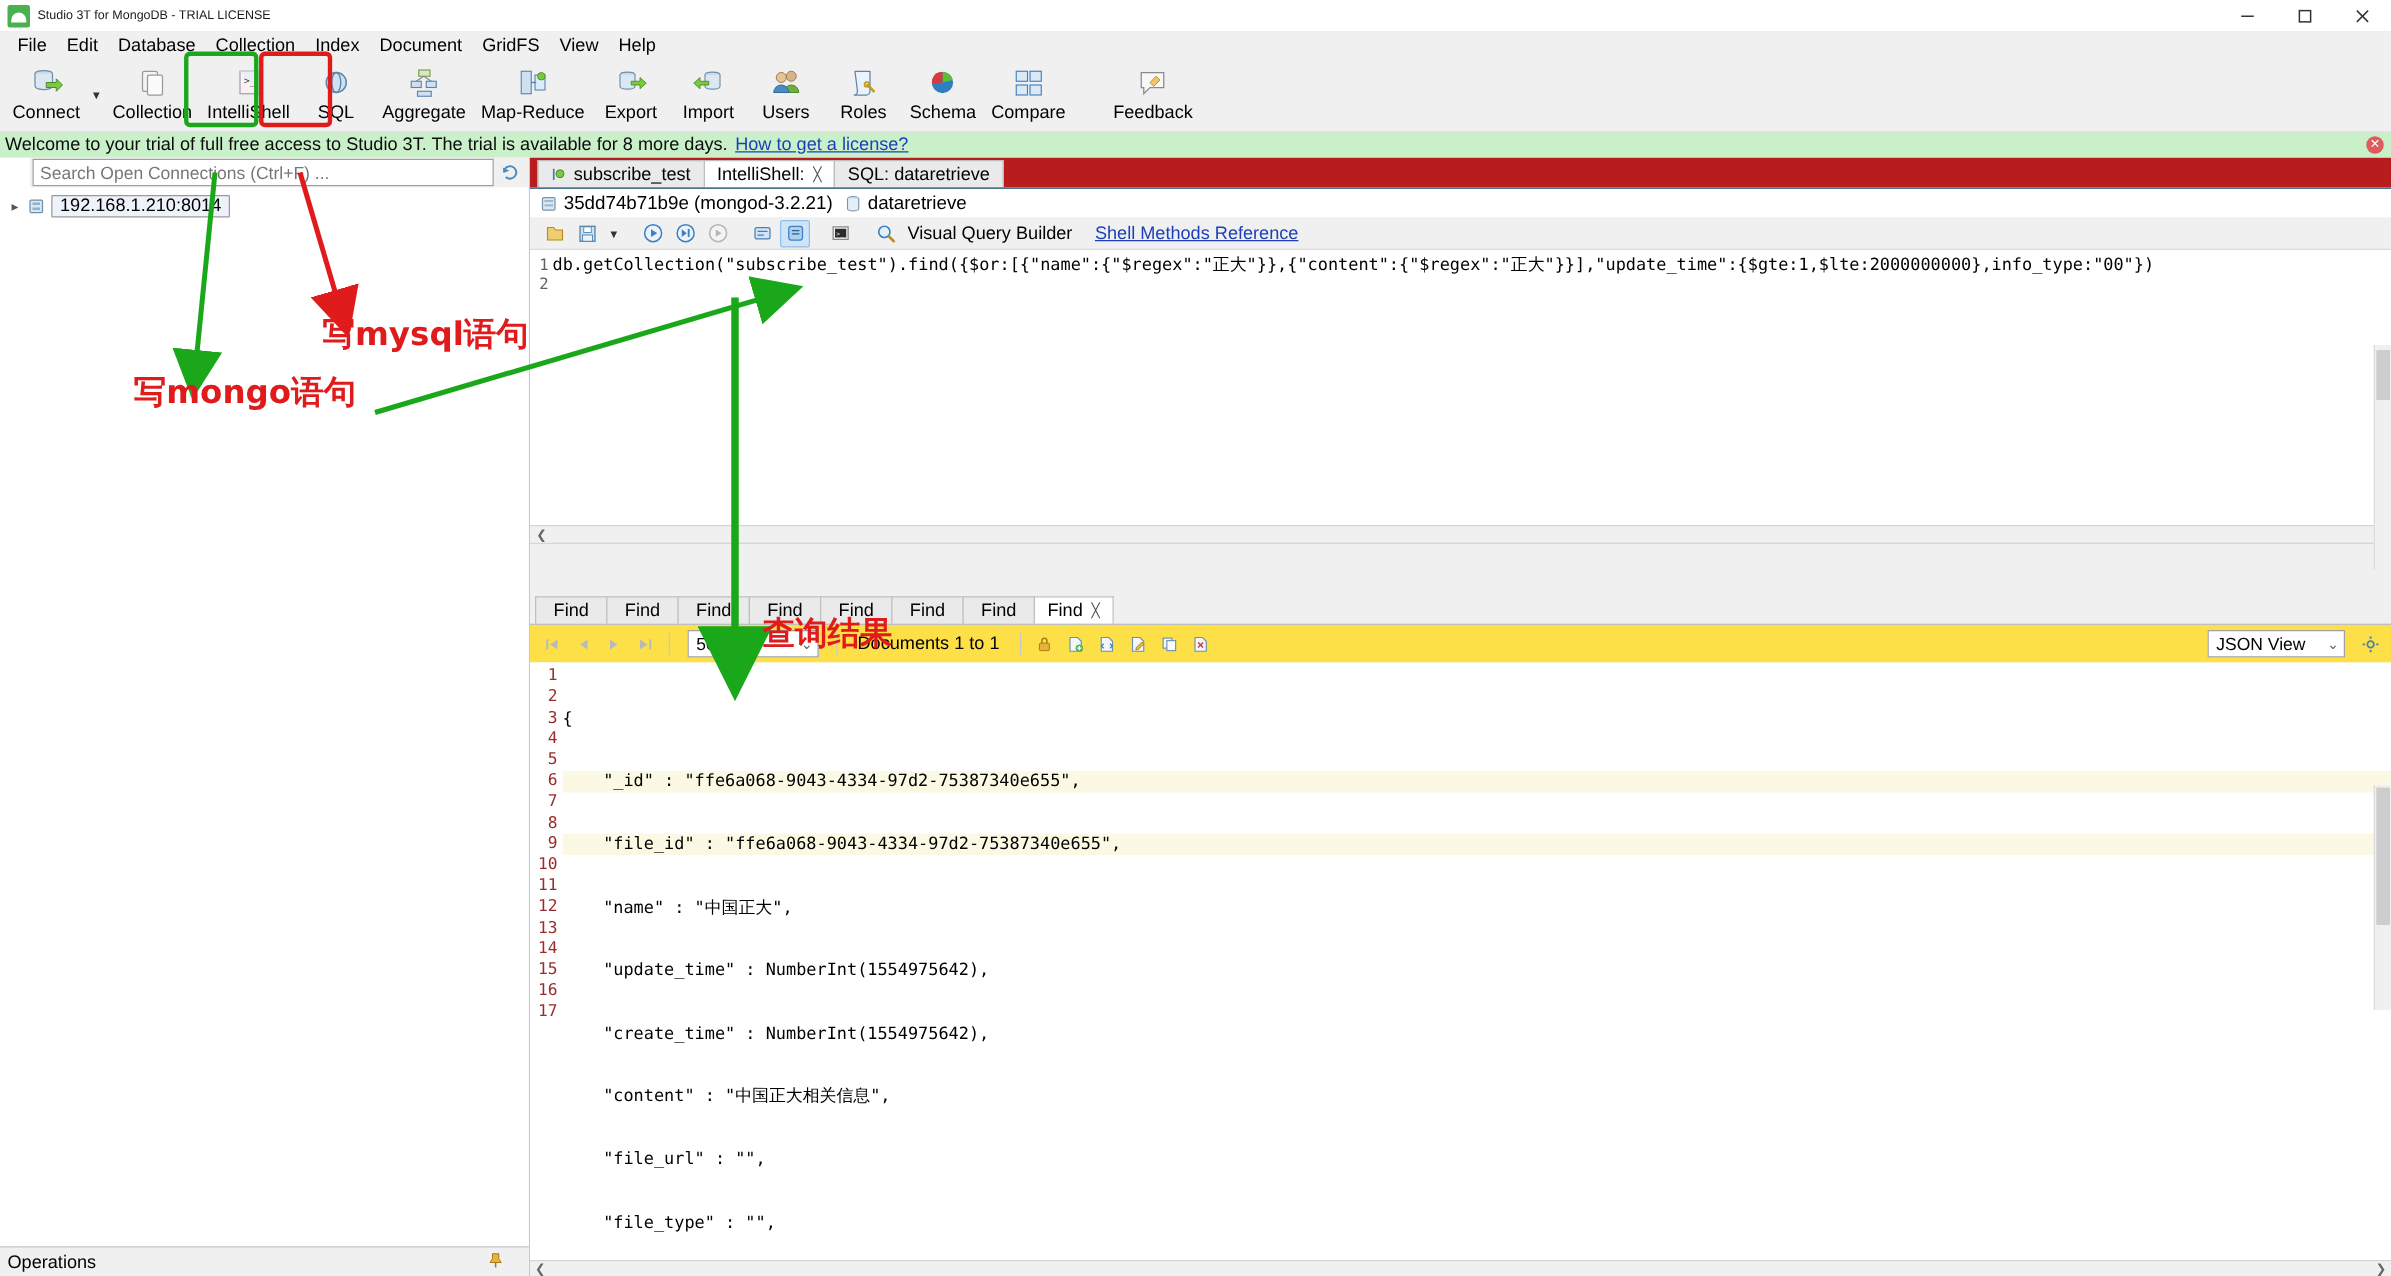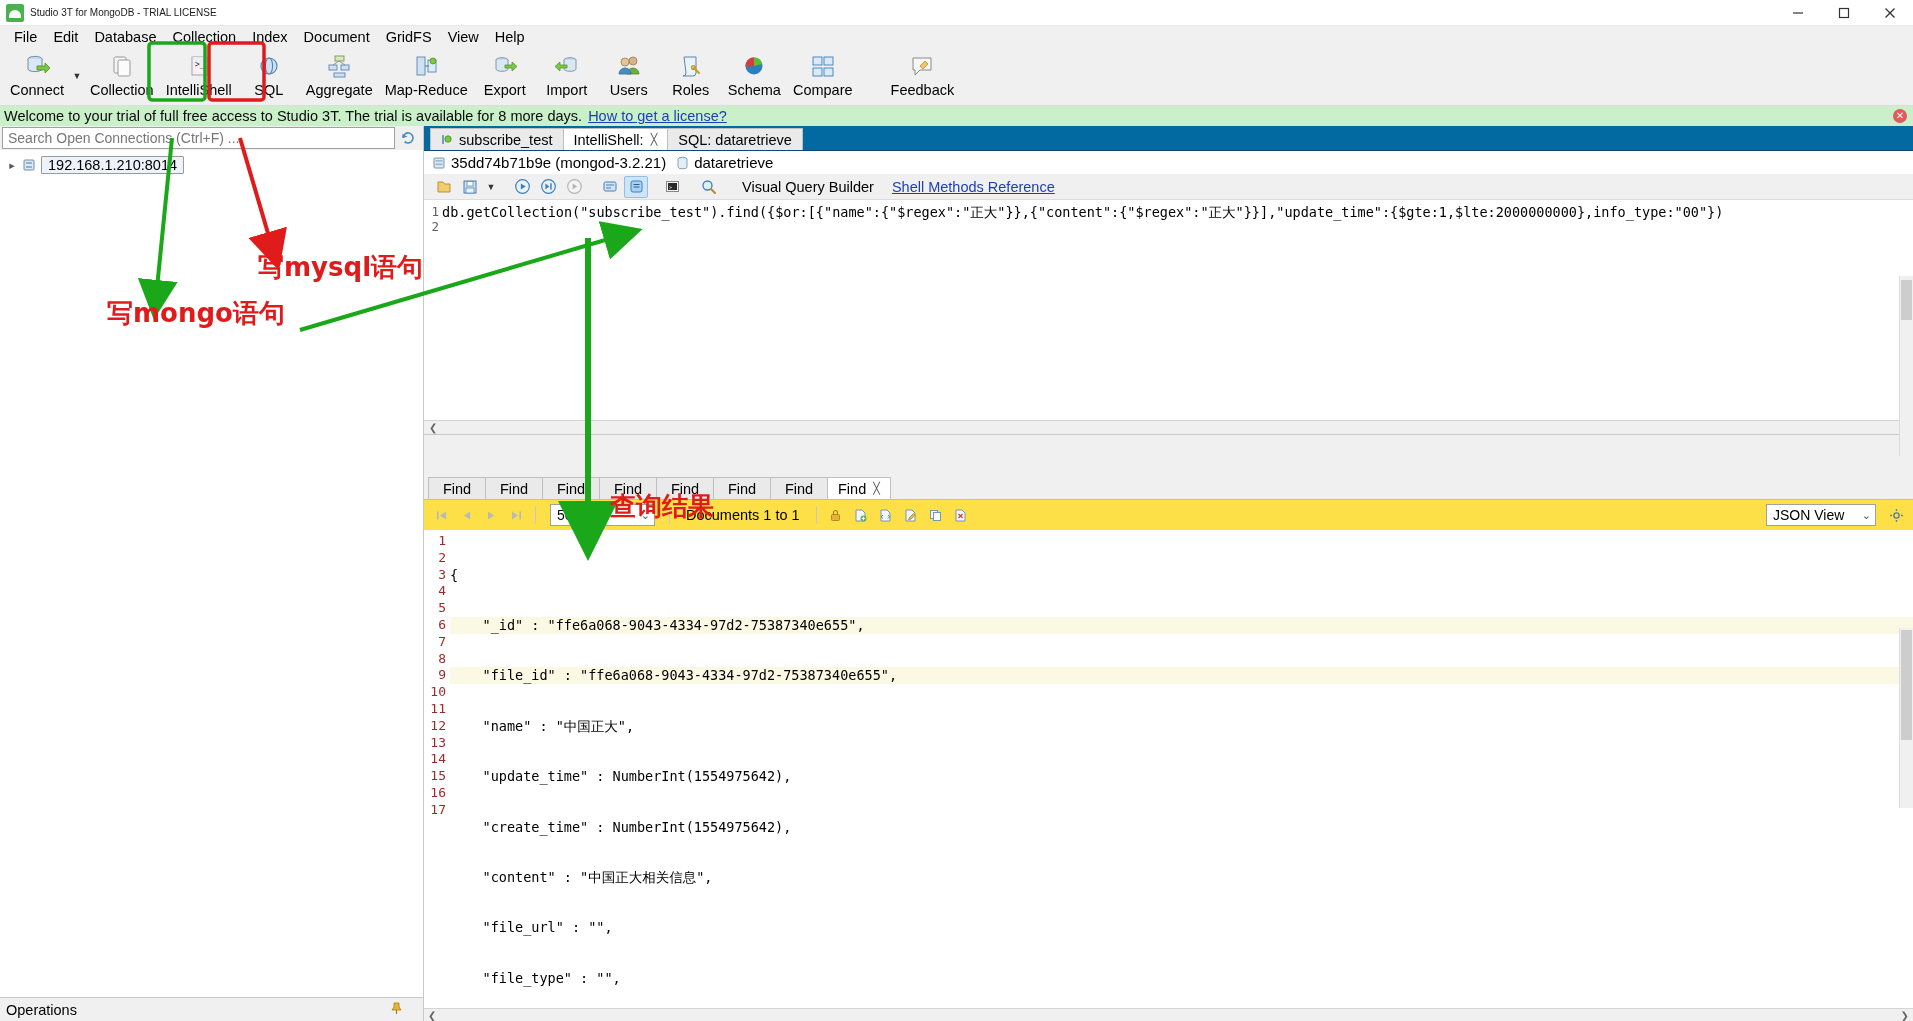--- a/index.html
+++ b/index.html
@@ -66,21 +66,21 @@
     position:absolute;right:6px;top:3px;width:14px;height:14px;border-radius:50%;
     background:#e05c5c;color:#fff;font-size:10px;line-height:14px;text-align:center;
   }
 
   
   .main{display:flex;height:calc(1021px - 26px - 22px - 58px - 20px);}
 
   
   .leftpane{width:424px;flex:none;display:flex;flex-direction:column;background:#fff;
             border-right:1px solid #c8c8c8;}
-  .search-row{height:24px;display:flex;align-items:center;background:#f0f0f0;padding:2px 2px;}
+  .search-row{height:24px;display:flex;align-items:center;background:#f0f0f0;padding:2px 2px;margin-left:24px;}
   .search-box{
     flex:1;height:22px;border:1px solid #a0a0a0;background:#fff;
     display:flex;align-items:center;padding:0 5px;font-size:14px;color:#777;
   }
   .search-icon-btn{width:26px;height:22px;display:flex;align-items:center;justify-content:center;}
   .conn-tree{flex:1;background:#fff;padding-top:4px;}
   .tree-row{display:flex;align-items:center;height:22px;padding-left:4px;font-size:14.5px;}
   .twisty{width:16px;text-align:center;color:#555;font-size:11px;}
   .tree-ico{width:18px;display:flex;align-items:center;justify-content:center;margin-right:3px;}
   .tree-label{
@@ -88,21 +88,21 @@
   }
   .ops-bar{
     height:24px;background:#f0f0f0;border-top:1px solid #c8c8c8;display:flex;
     align-items:center;padding-left:6px;font-size:14.5px;position:relative;
   }
   .ops-pin{position:absolute;right:20px;top:4px;color:#c79a20;font-size:14px;}
 
   
   .rightpane{flex:1;display:flex;flex-direction:column;min-width:0;background:#f0f0f0;}
 
-  .tabstrip{height:24px;display:flex;align-items:flex-end;background:#0369a1;padding-left:6px;}
+  .tabstrip{height:24px;display:flex;align-items:flex-end;background:#b91c1c;padding-left:6px;}
   .tab{
     height:22px;display:flex;align-items:center;padding:0 10px;font-size:14.5px;
     border:1px solid #bfbfbf;border-bottom:none;background:#eaeaea;margin-right:-1px;
     white-space:nowrap;
   }
   .tab.active{background:#ffffff;}
   .tab .tabico{margin-right:5px;display:flex;align-items:center;}
   .tab .tabclose{margin-left:7px;color:#555;font-size:11px;}
 
   .conn-header{
@@ -112,21 +112,21 @@
   .conn-header .ico{margin-right:5px;display:flex;align-items:center;}
   .conn-header .sep{width:10px;}
 
   .editor-toolbar{
     height:26px;background:#f0f0f0;display:flex;align-items:center;padding-left:8px;gap:2px;
     border-bottom:1px solid #dcdcdc;
   }
   .etb{width:24px;height:22px;display:flex;align-items:center;justify-content:center;border-radius:2px;}
   .etb.sel{background:#cfe4f7;border:1px solid #8fc0e8;}
   .etb-sep{width:8px;}
-  .etb-text{font-size:14.5px;margin-left:20px;white-space:nowrap;}
+  .etb-text{font-size:14.5px;margin-left:4px;white-space:nowrap;}
   .etb-link{font-size:14.5px;color:#1c3fb7;text-decoration:underline;margin-left:16px;white-space:nowrap;}
 
   .code-area{
     flex:none;height:235px;background:#fff;display:flex;position:relative;
     border-bottom:1px solid #c8c8c8;overflow:hidden;
   }
   .gutter{
     width:18px;flex:none;text-align:right;padding-top:4px;padding-right:3px;
     font-family:"DejaVu Sans Mono", monospace;font-size:12.5px;color:#606060;background:#fff;
   }

